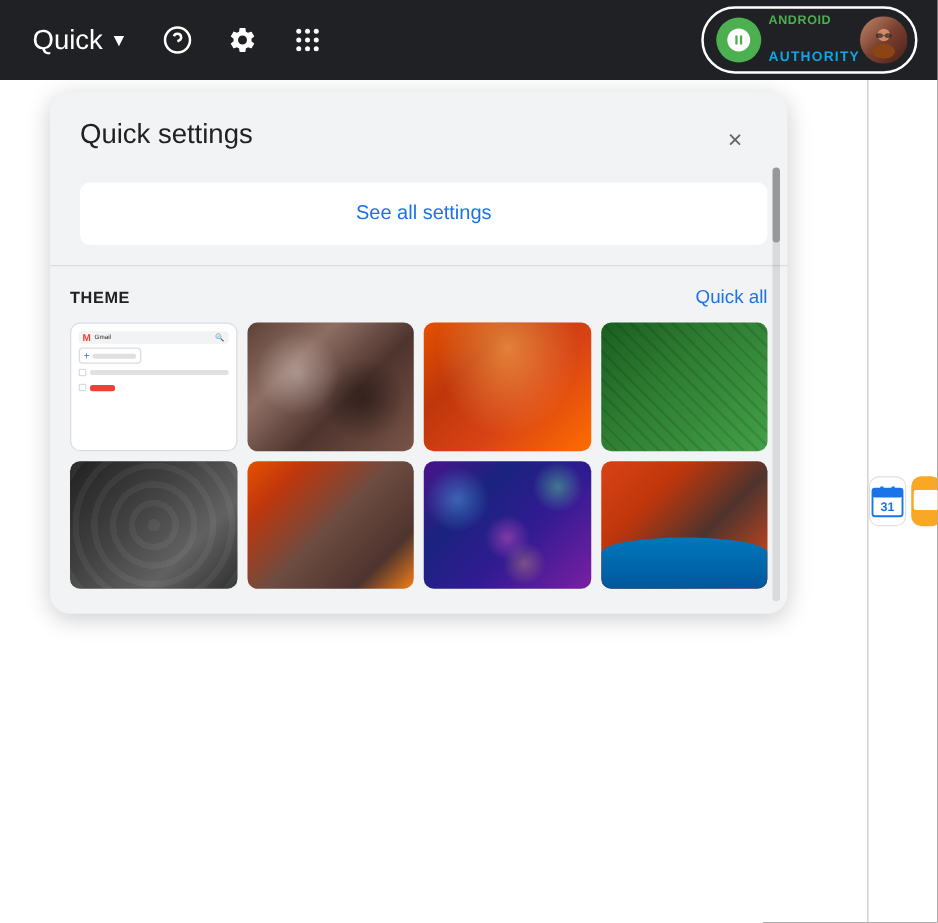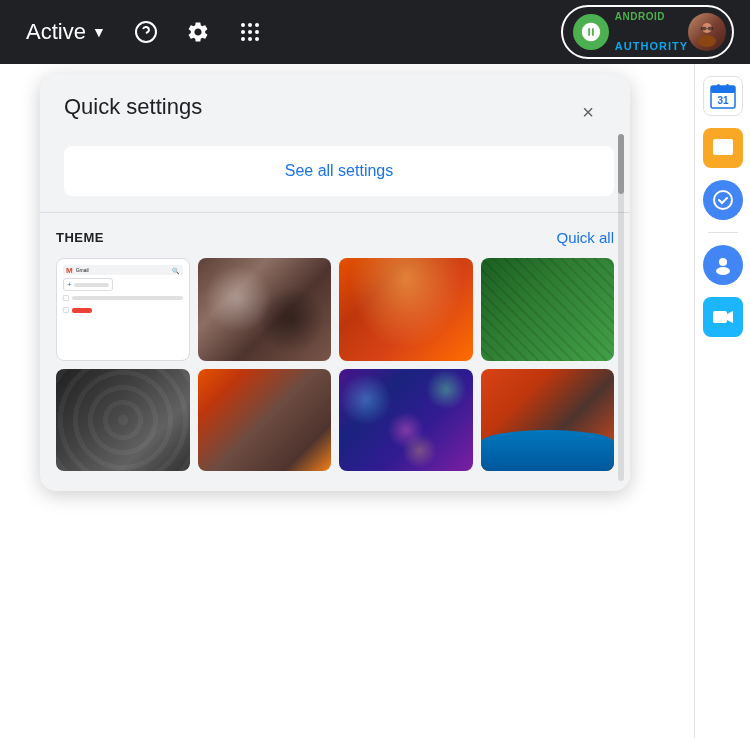--- a/index.html
+++ b/index.html
@@ -122,21 +122,21 @@
 
     
     #right-sidebar {
       position: absolute;
       right: 0;
       top: 64px;
       width: 56px;
       height: calc(738px - 64px);
       background: #fff;
       display: flex;
-      flex-direction: column;
+      flex-direction: row;
       align-items: center;
       padding: 8px 0;
       gap: 4px;
       border-left: 1px solid #e0e0e0;
     }
 
     .sidebar-app-icon {
       width: 40px;
       height: 40px;
       border-radius: 8px;
@@ -432,21 +432,21 @@
       height: 60px;
       background: rgba(0,0,0,0.3);
       border-radius: 3px;
     }
   </style>
 </head>
 <body>
 
 <div id="topbar">
   <button id="active-btn">
-    <span>Active</span>
+    <span>Quick</span>
     <span class="chevron">▼</span>
   </button>
 
   <div class="topbar-icon">
     <svg width="24" height="24" viewBox="0 0 24 24" fill="none" stroke="#fff" stroke-width="2">
       <circle cx="12" cy="12" r="10"></circle>
       <path d="M9.09 9a3 3 0 0 1 5.83 1c0 2-3 3-3 3"></path>
       <line x1="12" y1="17" x2="12.01" y2="17" stroke-width="3"></line>
     </svg>
   </div>

